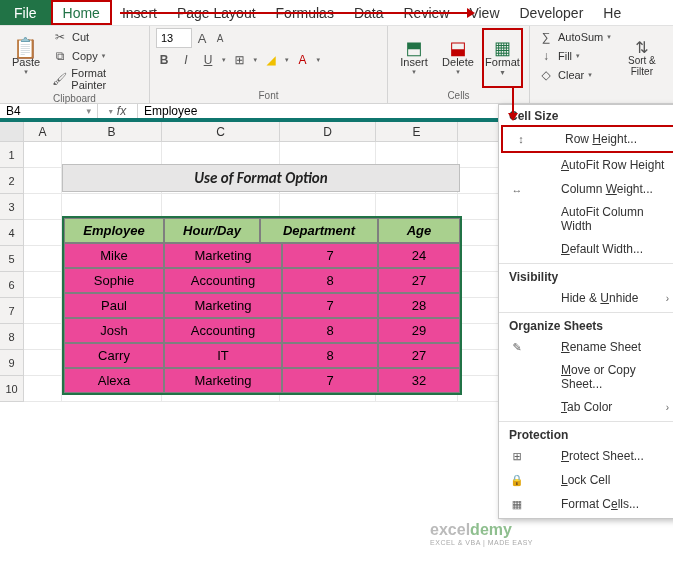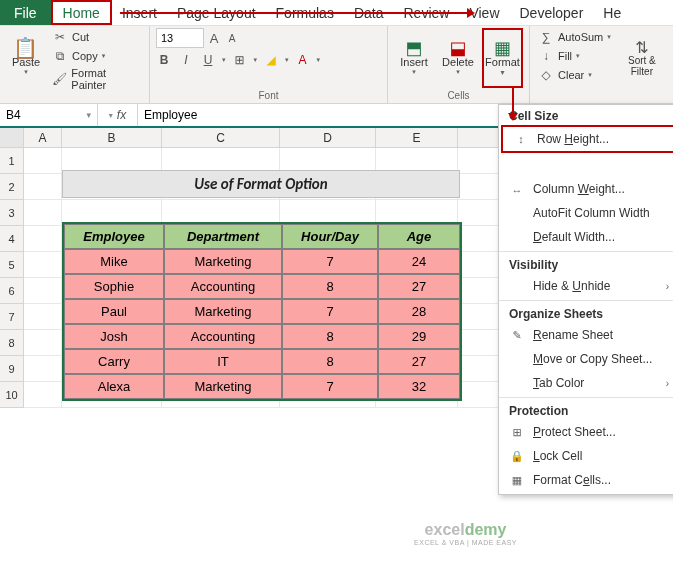--- a/index.html
+++ b/index.html
@@ -17,27 +17,27 @@
 .rgroup { border-right: 1px solid #d4d4d4; padding: 2px 6px 0 6px; display: flex; flex-direction: column; justify-content: space-between; }
 .rgroup-content { display: flex; align-items: flex-start; gap: 4px; flex: 1; }
 .rgroup-label { font-size: 10px; color: #666; text-align: center; padding: 1px 0 2px; }
 .vstack { display: flex; flex-direction: column; gap: 1px; }
 .hstack { display: flex; align-items: center; gap: 2px; }
 .ribbon-btn { display: flex; flex-direction: column; align-items: center; justify-content: center; padding: 2px 4px; font-size: 11px; color: #333; min-width: 40px; }
 .ribbon-btn-lg { height: 60px; }
 .ribbon-small { font-size: 11px; color: #333; display: flex; align-items: center; gap: 4px; padding: 1px 2px; }
 .font-select { background: #fff; border: 1px solid #ccc; font-size: 11px; padding: 1px 4px; height: 20px; }
 .font-name { width: 90px; }
-.font-size { width: 48px; }
+.font-size { width: 36px; }
 .icon-box { width: 16px; height: 16px; display: inline-flex; align-items: center; justify-content: center; font-size: 12px; color: #555; }
 .format-btn { border: 2px solid #c00000; }
 .format-btn .chev { font-size: 8px; color: #666; }
 
 
-.nfbar { display: flex; height: 24px; border-bottom: 2px solid #0f766e; align-items: stretch; justify-content: flex-end; }
+.nfbar { display: flex; height: 18px; border-bottom: 4px solid #0f766e; align-items: stretch; justify-content: flex-end; }
 .namebox { width: 98px; border-right: 1px solid #d4d4d4; display: flex; align-items: center; padding: 0 6px; font-size: 12px; background: #fff; }
 .namebox .dd { margin-left: auto; color: #888; font-size: 9px; }
 .fx { width: 40px; border-right: 1px solid #d4d4d4; display: flex; align-items: center; justify-content: center; gap: 4px; }
 .fx .sym { font-style: italic; font-size: 12px; color: #555; }
 .formula { flex: 1; display: flex; align-items: center; padding: 0 6px; font-size: 12px; }
 
 
 .sheet { position: relative; }
 .colhead { display: flex; height: 20px; background: #f3f2f1; border-bottom: 1px solid #d4d4d4; }
 .corner { width: 24px; border-right: 1px solid #d4d4d4; background: #e6e6e6; }
@@ -48,46 +48,46 @@
 .gridcells { position: relative; flex: 1; }
 .gridrow { display: flex; height: 26px; border-bottom: 1px solid #e8e8e8; }
 .gc { border-right: 1px solid #e8e8e8; }
 
 
 .title-banner { position: absolute; left: 38px; top: 22px; width: 398px; height: 28px; background: #e7e6e6; border: 1px solid #bfbfbf; display: flex; align-items: center; justify-content: center; font-family: Calibri, sans-serif; font-size: 15px; font-style: italic; font-weight: bold; color: #222; }
 
 
 .data-table { position: absolute; left: 38px; top: 74px; border: 2px solid #217346; font-family: Calibri, sans-serif; }
 .dt-row { display: flex; }
-.dt-cell { border: 1px solid #7f7f7f; background: #fca5a5; text-align: center; font-size: 13px; display: flex; align-items: center; justify-content: center; height: 25px; }
+.dt-cell { border: 1px solid #7f7f7f; background: #ec4899; text-align: center; font-size: 13px; display: flex; align-items: center; justify-content: center; height: 25px; }
 .dt-head { background: #a9d08e; font-weight: bold; font-style: italic; }
 .dt-c0 { width: 100px; }
 .dt-c1 { width: 118px; }
 .dt-c2 { width: 96px; }
 .dt-c3 { width: 82px; }
 
 
 .ctx { position: absolute; left: 498px; top: 104px; width: 182px; background: #fff; border: 1px solid #c8c8c8; box-shadow: 2px 2px 6px rgba(0,0,0,0.25); font-size: 12px; padding-bottom: 2px; }
 .ctx-section { padding: 4px 10px 2px; font-weight: bold; color: #333; }
 .ctx-item { display: flex; align-items: center; gap: 8px; padding: 4px 10px 4px 10px; color: #333; }
 .ctx-item .ic { width: 16px; height: 16px; display: inline-flex; align-items: center; justify-content: center; color: #666; font-size: 11px; }
-.ctx-item .lbl { flex: 1; }
+.ctx-item .lbl { flex: 1; margin-left: 28px; }
 .ctx-item .arr { color: #666; font-size: 10px; }
 .ctx-item.hl { border: 2px solid #c00000; margin: 0 2px; }
 .ctx-sep { height: 1px; background: #e1e1e1; margin: 2px 0; }
 .underline-letter { text-decoration: underline; }
 
 
 .arrow-h { position: absolute; height: 2px; background: #c00000; }
 .arrow-h::after { content: ""; position: absolute; right: -8px; top: -4px; border: 5px solid transparent; border-left: 8px solid #c00000; }
 .arrow-v { position: absolute; width: 2px; background: #c00000; }
 .arrow-v::after { content: ""; position: absolute; left: -4px; bottom: -8px; border: 5px solid transparent; border-top: 8px solid #c00000; }
 
 
-.wm { position: absolute; right: 156px; bottom: 30px; font-size: 12px; color: #aaa; text-align: center; font-family: Calibri, sans-serif; }
+.wm { position: absolute; right: 140px; bottom: 30px; font-size: 12px; color: #aaa; text-align: left; font-family: Calibri, sans-serif; }
 .wm .big { font-size: 16px; font-weight: bold; color: #bbb; }
 .wm .green { color: #8fbf8f; }
 </style>
 </head>
 <body>
 
 <div class="menubar">
   <div class="tab file">File</div>
   <div class="tab active home-highlight">Home</div>
   <div class="tab">Insert</div>
@@ -118,20 +118,21 @@
           <span class="icon-box">⧉</span>
           <span>Copy</span>
           <span style="font-size:7px;color:#666;">▾</span>
         </div>
         <div class="ribbon-small">
           <span class="icon-box">🖌</span>
           <span>Format Painter</span>
         </div>
       </div>
     </div>
+    <div class="rgroup-label">Clipboard</div>
   </div>
 
   <div class="rgroup" style="width:238px;">
     <div class="rgroup-content vstack" style="gap:4px;">
       <div class="hstack">
         <input class="font-select font-size" value="13" style="">
         <span class="icon-box" style="font-size:13px;">A</span>
         <span class="icon-box" style="font-size:10px;">A</span>
       </div>
       <div class="hstack" style="gap:6px;">
@@ -305,22 +306,22 @@
           <div class="gc" style="width:118px;"></div>
           <div class="gc" style="width:96px;"></div>
           <div class="gc" style="width:82px;"></div>
         </div>
 
       <div class="title-banner">Use of Format Option</div>
 
       <div class="data-table">
         <div class="dt-row">
           <div class="dt-cell dt-head dt-c0">Employee</div>
+          <div class="dt-cell dt-head dt-c2">Hour/Day</div>
           <div class="dt-cell dt-head dt-c1">Department</div>
-          <div class="dt-cell dt-head dt-c2">Hour/Day</div>
           <div class="dt-cell dt-head dt-c3">Age</div>
         </div>
         <div class="dt-row">
           <div class="dt-cell dt-c0">Mike</div>
           <div class="dt-cell dt-c1">Marketing</div>
           <div class="dt-cell dt-c2">7</div>
           <div class="dt-cell dt-c3">24</div>
         </div>
         <div class="dt-row">
           <div class="dt-cell dt-c0">Sophie</div>
@@ -358,20 +359,21 @@
 </div>
 
 <div class="ctx">
   <div class="ctx-section">Cell Size</div>
   <div class="ctx-item hl">
     <span class="ic">↕</span>
     <span class="lbl"><span>Row </span><span class="underline-letter">H</span><span>eight...</span></span>
   </div>
   <div class="ctx-item">
     <span class="ic"></span>
+    <span class="lbl"><span class="underline-letter">A</span><span>utoFit Row Height</span></span>
   </div>
   <div class="ctx-item">
     <span class="ic">↔</span>
     <span class="lbl"><span>Column </span><span class="underline-letter">W</span><span>eight...</span></span>
   </div>
   <div class="ctx-item">
     <span class="ic"></span>
     <span class="lbl">AutoFit Column Width</span>
   </div>
   <div class="ctx-item">

